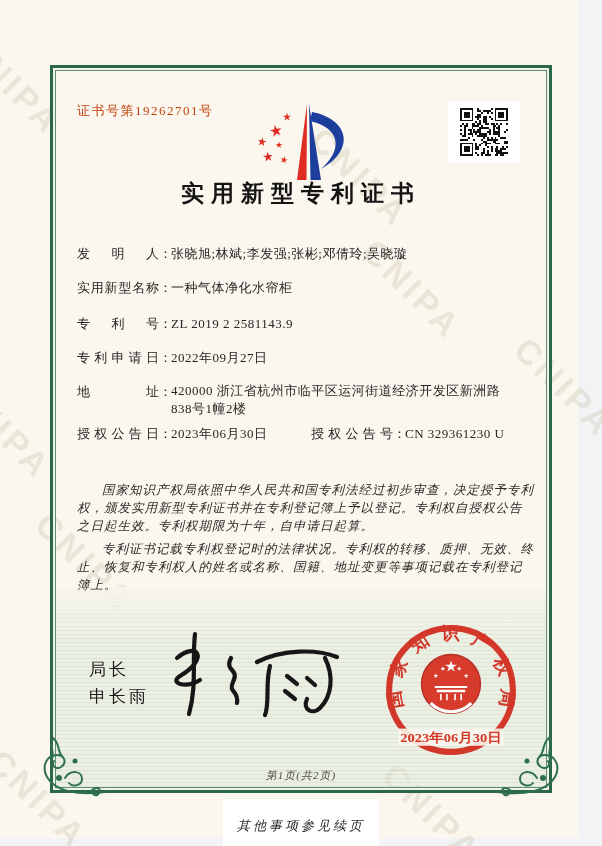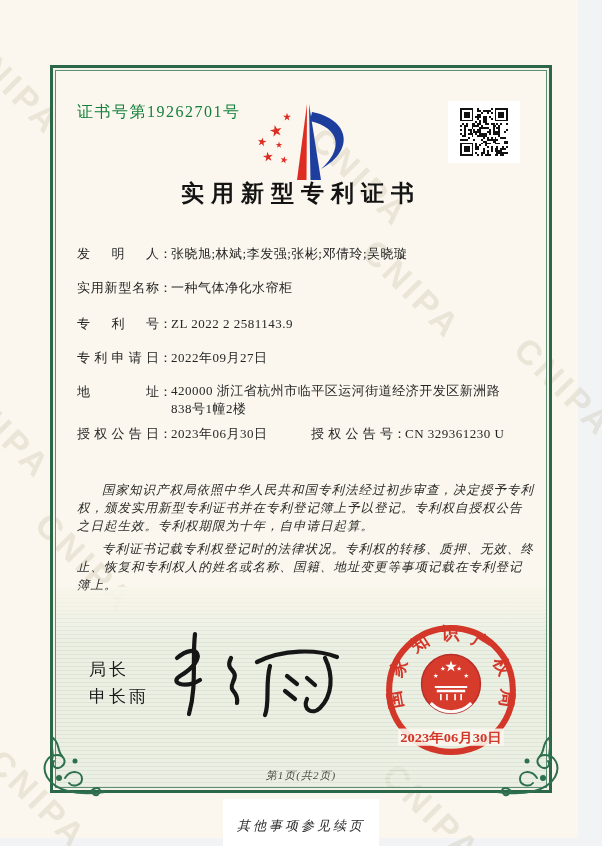--- a/index.html
+++ b/index.html
@@ -14,21 +14,21 @@
   .frame { position:absolute; left:50px; top:65px; width:502px; height:728px;
            border:3px solid #2b6847;
            box-shadow: inset 0 0 0 2px #f4f2e8, inset 0 0 0 3px #5d8f74;
            z-index:2; }
   .guilloche { position:absolute; left:3px; right:3px; bottom:3px; height:200px;
         background:
           linear-gradient(180deg, rgba(250,246,236,0.95) 0px, rgba(250,246,236,0) 55px),
           repeating-linear-gradient(0deg, rgba(47,111,78,0.14) 0px, rgba(47,111,78,0.14) 1px,
              rgba(226,236,221,0.65) 1px, rgba(226,236,221,0.65) 4px);
         z-index:0; }
-  .cert-no { position:absolute; left:24px; top:34px; font-size:16px; letter-spacing:1.5px; color:#15803d; z-index:3; }
+  .cert-no { position:absolute; left:24px; top:34px; font-size:13px; letter-spacing:1.5px; color:#c2410c; z-index:3; }
   .logo { position:absolute; left:198px; top:24px; width:112px; height:90px; z-index:3; }
   .qr-box { position:absolute; left:395px; top:33px; width:72px; height:62px; background:#ffffff;
             display:flex; align-items:center; justify-content:center; z-index:3; }
   .title { position:absolute; left:0; top:110px; width:100%; text-align:center;
            font-size:23px; font-weight:bold; letter-spacing:7px; color:#141414; z-index:3; }
   .fields { position:absolute; left:24px; top:176px; width:462px; font-size:13px; color:#262626; z-index:3; }
   .row { line-height:20px; margin-bottom:14px; }
   .row.first { margin-bottom:16px; }
   .row.addr { margin-bottom:6px; }
   .lbl { display:inline-block; width:82px; text-align:justify; text-align-last:justify; vertical-align:top; }
@@ -300,21 +300,21 @@
     <div class="title">实用新型专利证书</div>
 
     <div class="fields">
       <div class="row">
         <span class="lbl">发明人</span><span class="colon">：</span><span class="val">张晓旭;林斌;李发强;张彬;邓倩玲;吴晓璇</span>
       </div>
       <div class="row first">
         <span class="lbl">实用新型名称</span><span class="colon">：</span><span class="val">一种气体净化水帘柜</span>
       </div>
       <div class="row">
-        <span class="lbl">专利号</span><span class="colon">：</span><span class="val">ZL 2022 2 2581143.9</span>
+        <span class="lbl">专利号</span><span class="colon">：</span><span class="val">ZL 2019 2 2581143.9</span>
       </div>
       <div class="row">
         <span class="lbl">专利申请日</span><span class="colon">：</span><span class="val">2022年09月27日</span>
       </div>
       <div class="row addr">
         <span class="lbl">地址</span><span class="colon">：</span><span class="val addr">420000 浙江省杭州市临平区运河街道经济开发区新洲路838号1幢2楼</span>
       </div>
       <div class="row">
         <span class="lbl">授权公告日</span><span class="colon">：</span><span class="val mid">2023年06月30日</span><span class="lbl">授权公告号</span><span class="colon">：</span><span class="val">CN 329361230 U</span>
       </div>

